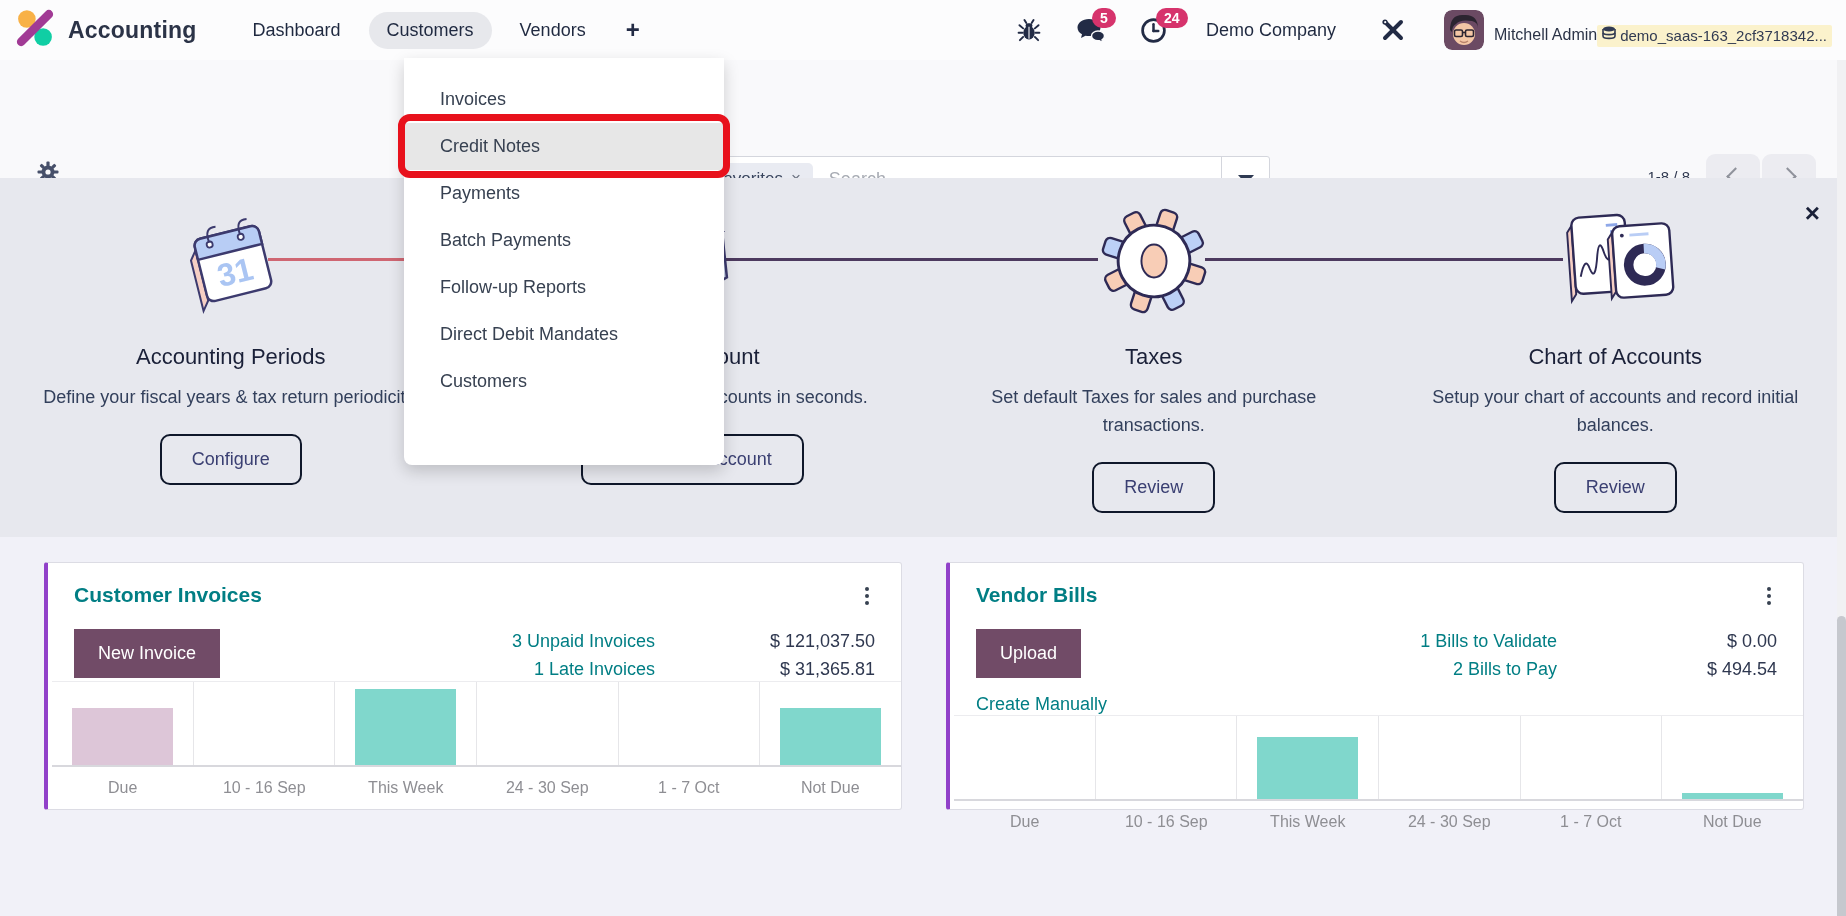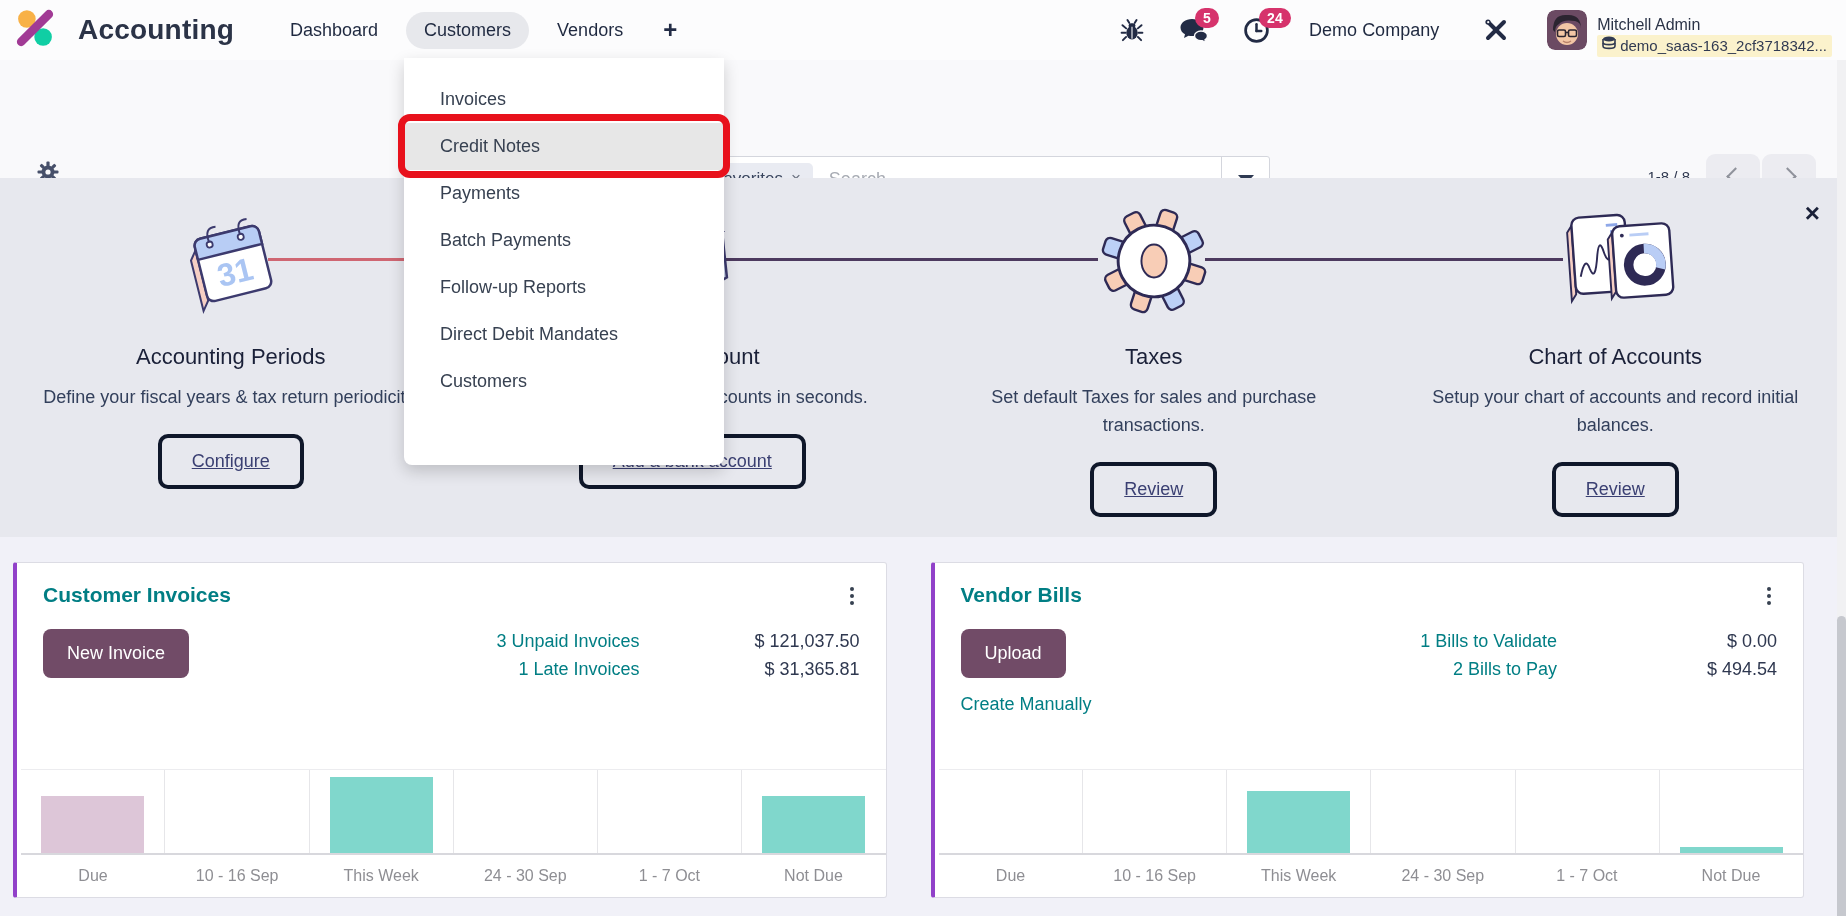--- a/index.html
+++ b/index.html
@@ -3,32 +3,32 @@
 <meta charset="utf-8">
 <style>
   * { margin:0; padding:0; box-sizing:border-box; }
   html,body { width:1846px; height:916px; overflow:hidden; }
   body { font-family:"Liberation Sans", sans-serif; background:#f1f1f8; color:#374151; position:relative; }
 
   
   .navbar { position:absolute; left:0; top:0; width:1846px; height:60px; background:#fcfcfd;
             display:flex; align-items:center; padding:0 14px; z-index:40; }
   .brand { display:flex; align-items:center; gap:12px; }
-  .app-name { font-size:28px; font-weight:600; color:#2b3347; letter-spacing:.2px;margin-left:10px; }
+  .app-name { font-size:23px; font-weight:600; color:#2b3347; letter-spacing:.2px; }
   .nav-menu { display:flex; align-items:center; margin-left:38px; gap:10px; }
   .nav-item { font-size:18px; color:#1f2940; padding:8px 18px; border-radius:25px; cursor:pointer; white-space:nowrap; }
   .nav-item.active { background:#e7e8ec; }
   .nav-plus { font-size:24px; font-weight:700; color:#222b45; padding:2px 12px; cursor:pointer; }
   .nav-right { margin-left:auto; display:flex; align-items:center; }
   .sys-icon { position:relative; margin:0 17px; cursor:pointer; display:flex; align-items:center; }
   .badge { position:absolute; top:-9px; left:16px; background:#d6336c; color:#fff; font-size:14px;
            font-weight:700; border-radius:12px; padding:2px 8px; line-height:16px; }
   .company { font-size:18px; color:#1f2940; margin:0 26px 0 22px; cursor:pointer; white-space:nowrap; }
   .user-block { display:flex; align-items:center; gap:10px; margin-left:20px; cursor:pointer; }
-  .user-lines { display:flex; flex-direction:column; line-height:1.25;margin-top:12px; }
+  .user-lines { display:flex; flex-direction:row; line-height:1.25;margin-top:12px; }
   .user-name { font-size:16px; color:#2b3347; }
   .db-badge { display:flex; align-items:center; gap:4px; background:#fbf2cc; color:#313a52;
               font-size:15px; padding:1px 5px; border-radius:2px; white-space:nowrap; }
   .avatar { width:40px; height:40px; border-radius:8px; overflow:hidden; flex:0 0 auto; }
 
   
   .control-row { position:absolute; left:0; top:60px; width:1846px; height:118px; background:#f9f9fb; }
   .page-title-wrap { position:absolute; left:36px; top:100px; display:flex; align-items:center; gap:14px; }
   .page-title { font-size:26px; color:#39455e; font-weight:500; white-space:nowrap; }
   .searchbar { position:absolute; left:688px; top:96px; width:582px; height:46px; background:#fff;
@@ -56,45 +56,45 @@
   .banner-close { position:absolute; right:26px; top:22px; font-size:26px; font-weight:700;
                   color:#1a2038; cursor:pointer; line-height:1; }
   .conn-line { position:absolute; height:2.5px; top:80px; }
   .conn-red { background:#cf6672; }
   .conn-purple { background:#4d3a5f; }
   .steps { position:absolute; left:0; top:0; width:100%; height:100%; display:flex; }
   .step { width:25%; display:flex; flex-direction:column; align-items:center; padding-top:24px; }
   .step-icon-box { height:118px; display:flex; align-items:center; justify-content:center; }
   .step-title { margin-top:24px; font-size:22px; font-weight:400; color:#1a2038; }
   .step-desc { margin-top:14px; font-size:18px; color:#33405c; line-height:1.55; text-align:center; max-width:430px; }
-  .step-btn { margin-top:22px; background:transparent; border:4px solid #0f172a; color:#3a3f72;
-              font-size:18px; font-family:inherit; padding:13px 30px; border-radius:10px; cursor:pointer;text-decoration:underline; }
+  .step-btn { margin-top:22px; background:transparent; border:2px solid #0f172a; color:#3a3f72;
+              font-size:18px; font-family:inherit; padding:13px 30px; border-radius:10px; cursor:pointer; }
 
   
   .dropdown { position:absolute; left:404px; top:58px; width:320px; height:407px; background:#fff;
               border-radius:0 0 8px 8px; box-shadow:0 6px 16px rgba(0,0,0,.18); z-index:50; padding-top:18px; }
   .dd-item { height:47px; line-height:47px; padding-left:36px; font-size:18px; color:#374151;
              cursor:pointer; position:relative; z-index:2; }
   .dd-item.hovered { background:#e7e7e7; }
   .annotation-box { position:absolute; left:-6px; top:56px; width:332px; height:64px;
                     border:7px solid #e8111c; border-radius:12px; z-index:3; pointer-events:none; }
 
   
-  .cards { position:absolute; left:0; top:562px; width:1846px; height:336px; padding:0 42px 0 13px;
+  .cards { position:absolute; left:0; top:562px; width:1846px; height:248px; padding:0 42px 0 44px;
            display:flex; gap:44px; }
   .card { flex:1 1 0; background:#fff; border:1px solid #dcdce4; border-left:4px solid #9141c9;
           border-radius:3px; display:flex; flex-direction:column; padding:20px 26px 0 26px; }
   .card-head { display:flex; align-items:flex-start; justify-content:space-between; }
   .card-title { font-size:21px; font-weight:700; color:#017e84; cursor:pointer; }
   .kebab { display:flex; flex-direction:column; gap:3px; padding:4px 6px; cursor:pointer; }
   .kebab i { width:4px; height:4px; border-radius:50%; background:#374151; }
   .card-body { margin-top:20px; display:flex; justify-content:space-between; }
   .card-actions { display:flex; flex-direction:column; align-items:flex-start; }
   .primary-btn { background:#714b67; color:#fff; border:none; font-family:inherit; font-size:18px;
-                 padding:14px 24px; border-radius:8px; cursor:pointer; }
+                 padding:14px 24px; border-radius:0; cursor:pointer; }
   .secondary-link { margin-top:16px; font-size:18px; color:#017e84; cursor:pointer; }
   .stats { display:flex; flex-direction:column; gap:7px; margin-top:2px; }
   .stat-row { display:flex; justify-content:flex-end; }
   .stat-label { font-size:18px; color:#017e84; text-align:right; min-width:300px; cursor:pointer; }
   .stat-amount { font-size:18px; color:#2f3850; text-align:right; min-width:220px; }
 
   
   .chart { margin:auto -26px 0 -22px; }
   .chart-slots { display:flex; border-top:1px solid #ececef; height:84px; }
   .slot { flex:1; position:relative; border-right:1px solid #e6e6e9; display:flex;

